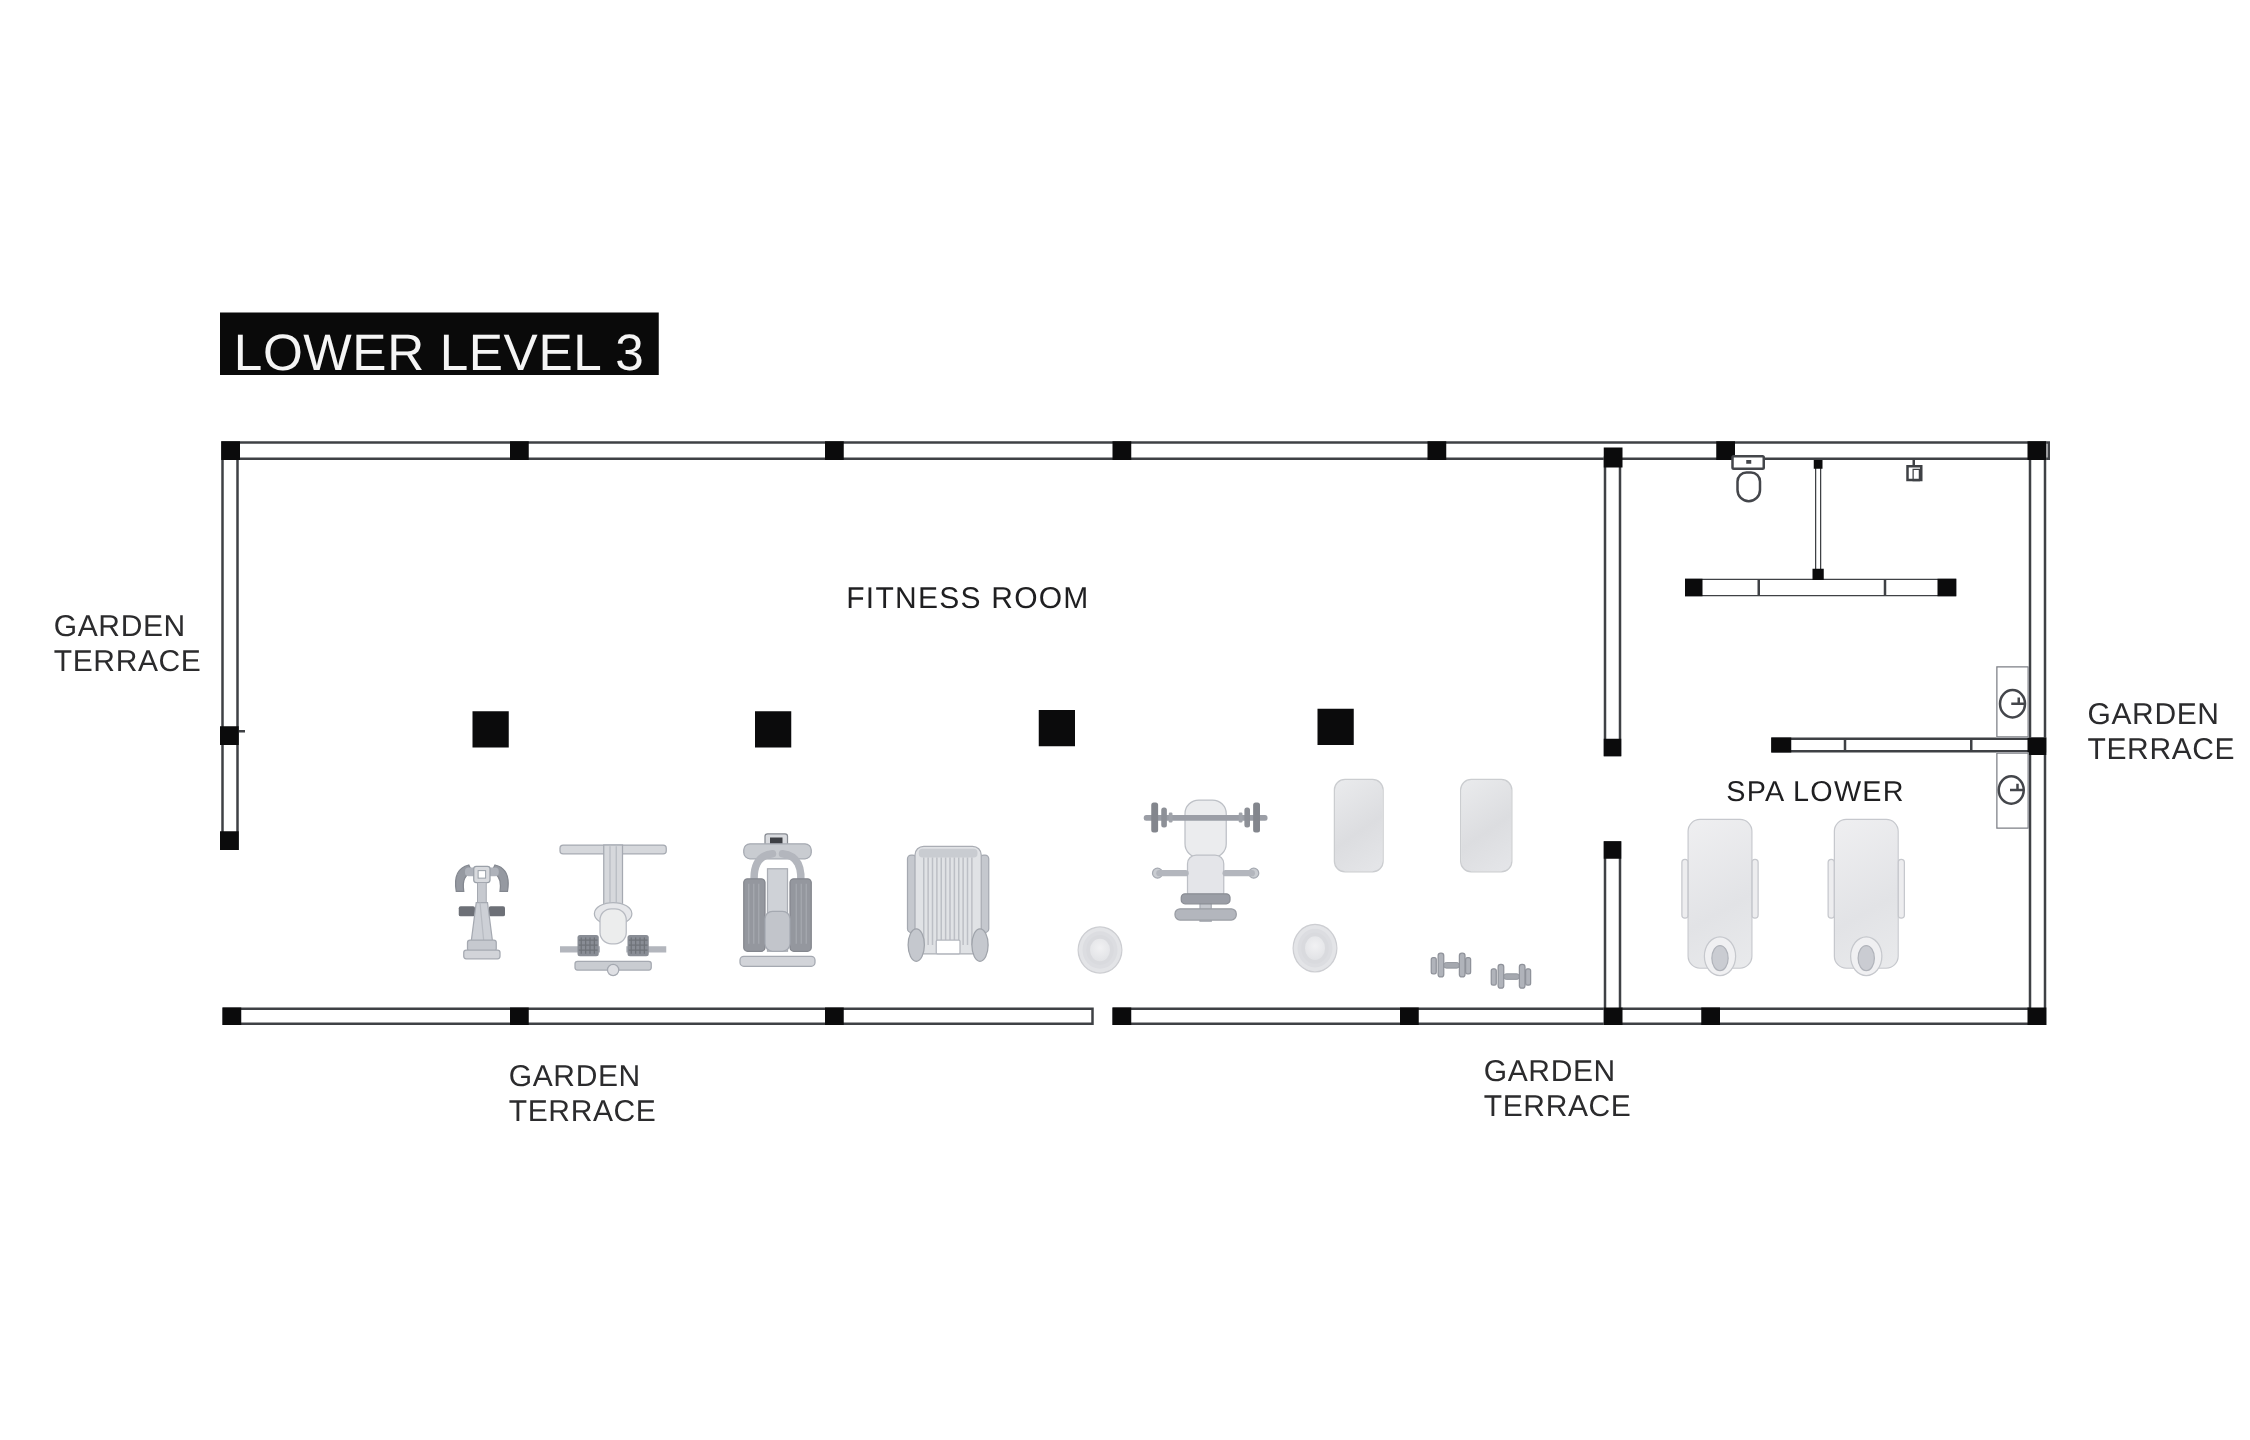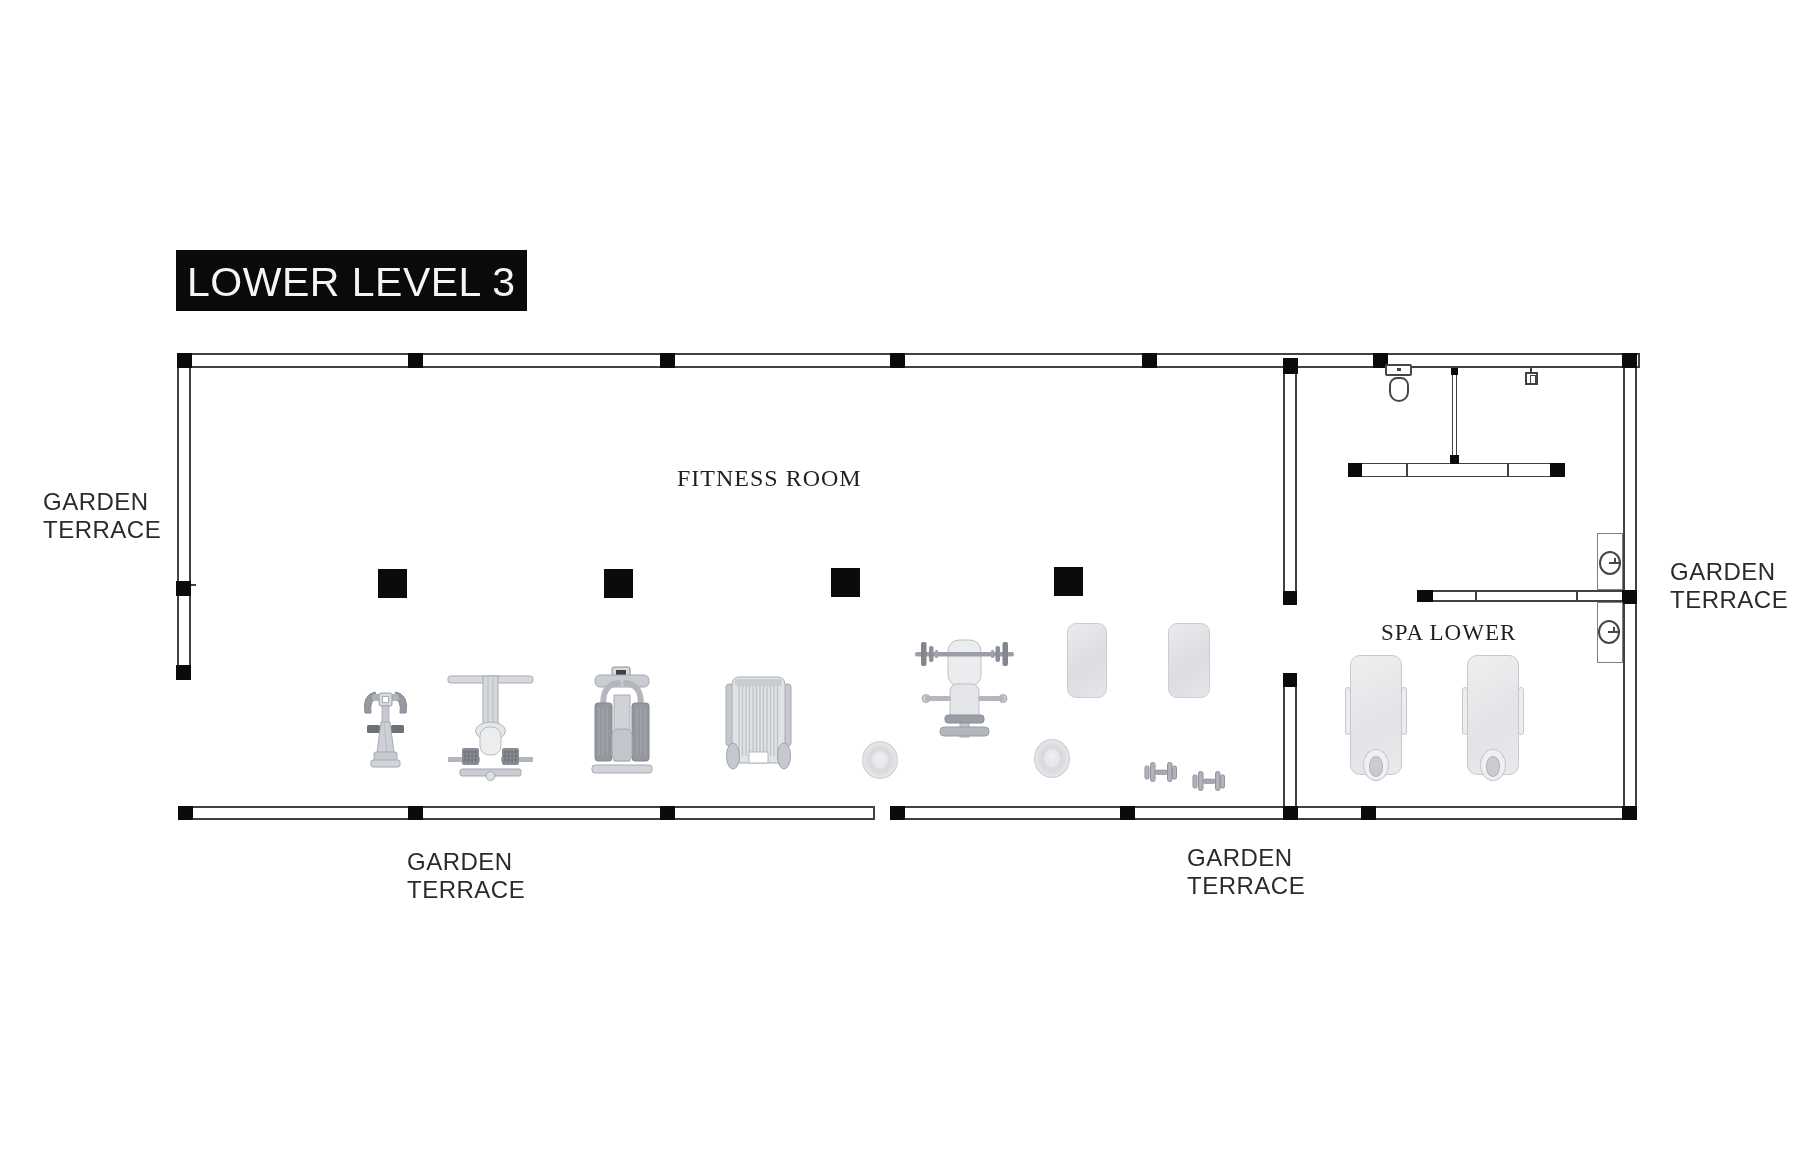--- a/index.html
+++ b/index.html
@@ -13,25 +13,25 @@
   }
   html,body{margin:0;padding:0;background:var(--background);}
   #canvas{position:relative;width:1800px;height:1152px;background:var(--background);
           font-family:"Liberation Sans",sans-serif;overflow:hidden;}
   
   .wall{position:absolute;box-sizing:border-box;background:#fff;border:2px solid var(--wall-outline);}
   .wall.thin{border-width:1.5px;}
   .col{position:absolute;background:var(--column-black);}
   .divline{position:absolute;background:var(--wall-outline);}
   
-  .title-box{position:absolute;left:176px;top:250px;width:351px;height:61px;background:var(--title-bg);
+  .title-box{position:absolute;left:176px;top:250px;width:351px;height:50px;background:var(--title-bg);
              color:var(--title-text);font-size:41px;line-height:65px;padding-left:11px;letter-spacing:.5px;
              box-sizing:border-box;white-space:nowrap;}
   
-  .room-label{position:absolute;font-family:Liberation Serif, serif;color:var(--room-label-text);
+  .room-label{position:absolute;font-family:Liberation Sans, sans-serif;color:var(--room-label-text);
               letter-spacing:1px;white-space:nowrap;}
   .terrace-label{position:absolute;color:var(--terrace-label-text);font-size:24px;line-height:28px;
                  letter-spacing:.5px;white-space:pre-line;}
   
   .toilet-tank{position:absolute;left:1385px;top:364px;width:27px;height:12px;border:2px solid #44464b;
                border-radius:2px;background:#fff;box-sizing:border-box;}
   .toilet-dot{position:absolute;left:1397px;top:368px;width:4px;height:3px;background:#44464b;}
   .toilet-bowl{position:absolute;left:1389px;top:377px;width:20px;height:25px;border:2px solid #44464b;
                border-radius:9px 9px 11px 11px;background:#fff;box-sizing:border-box;}
   .fixture-sq{position:absolute;left:1525px;top:372px;width:13px;height:13px;border:2px solid #3f4145;

